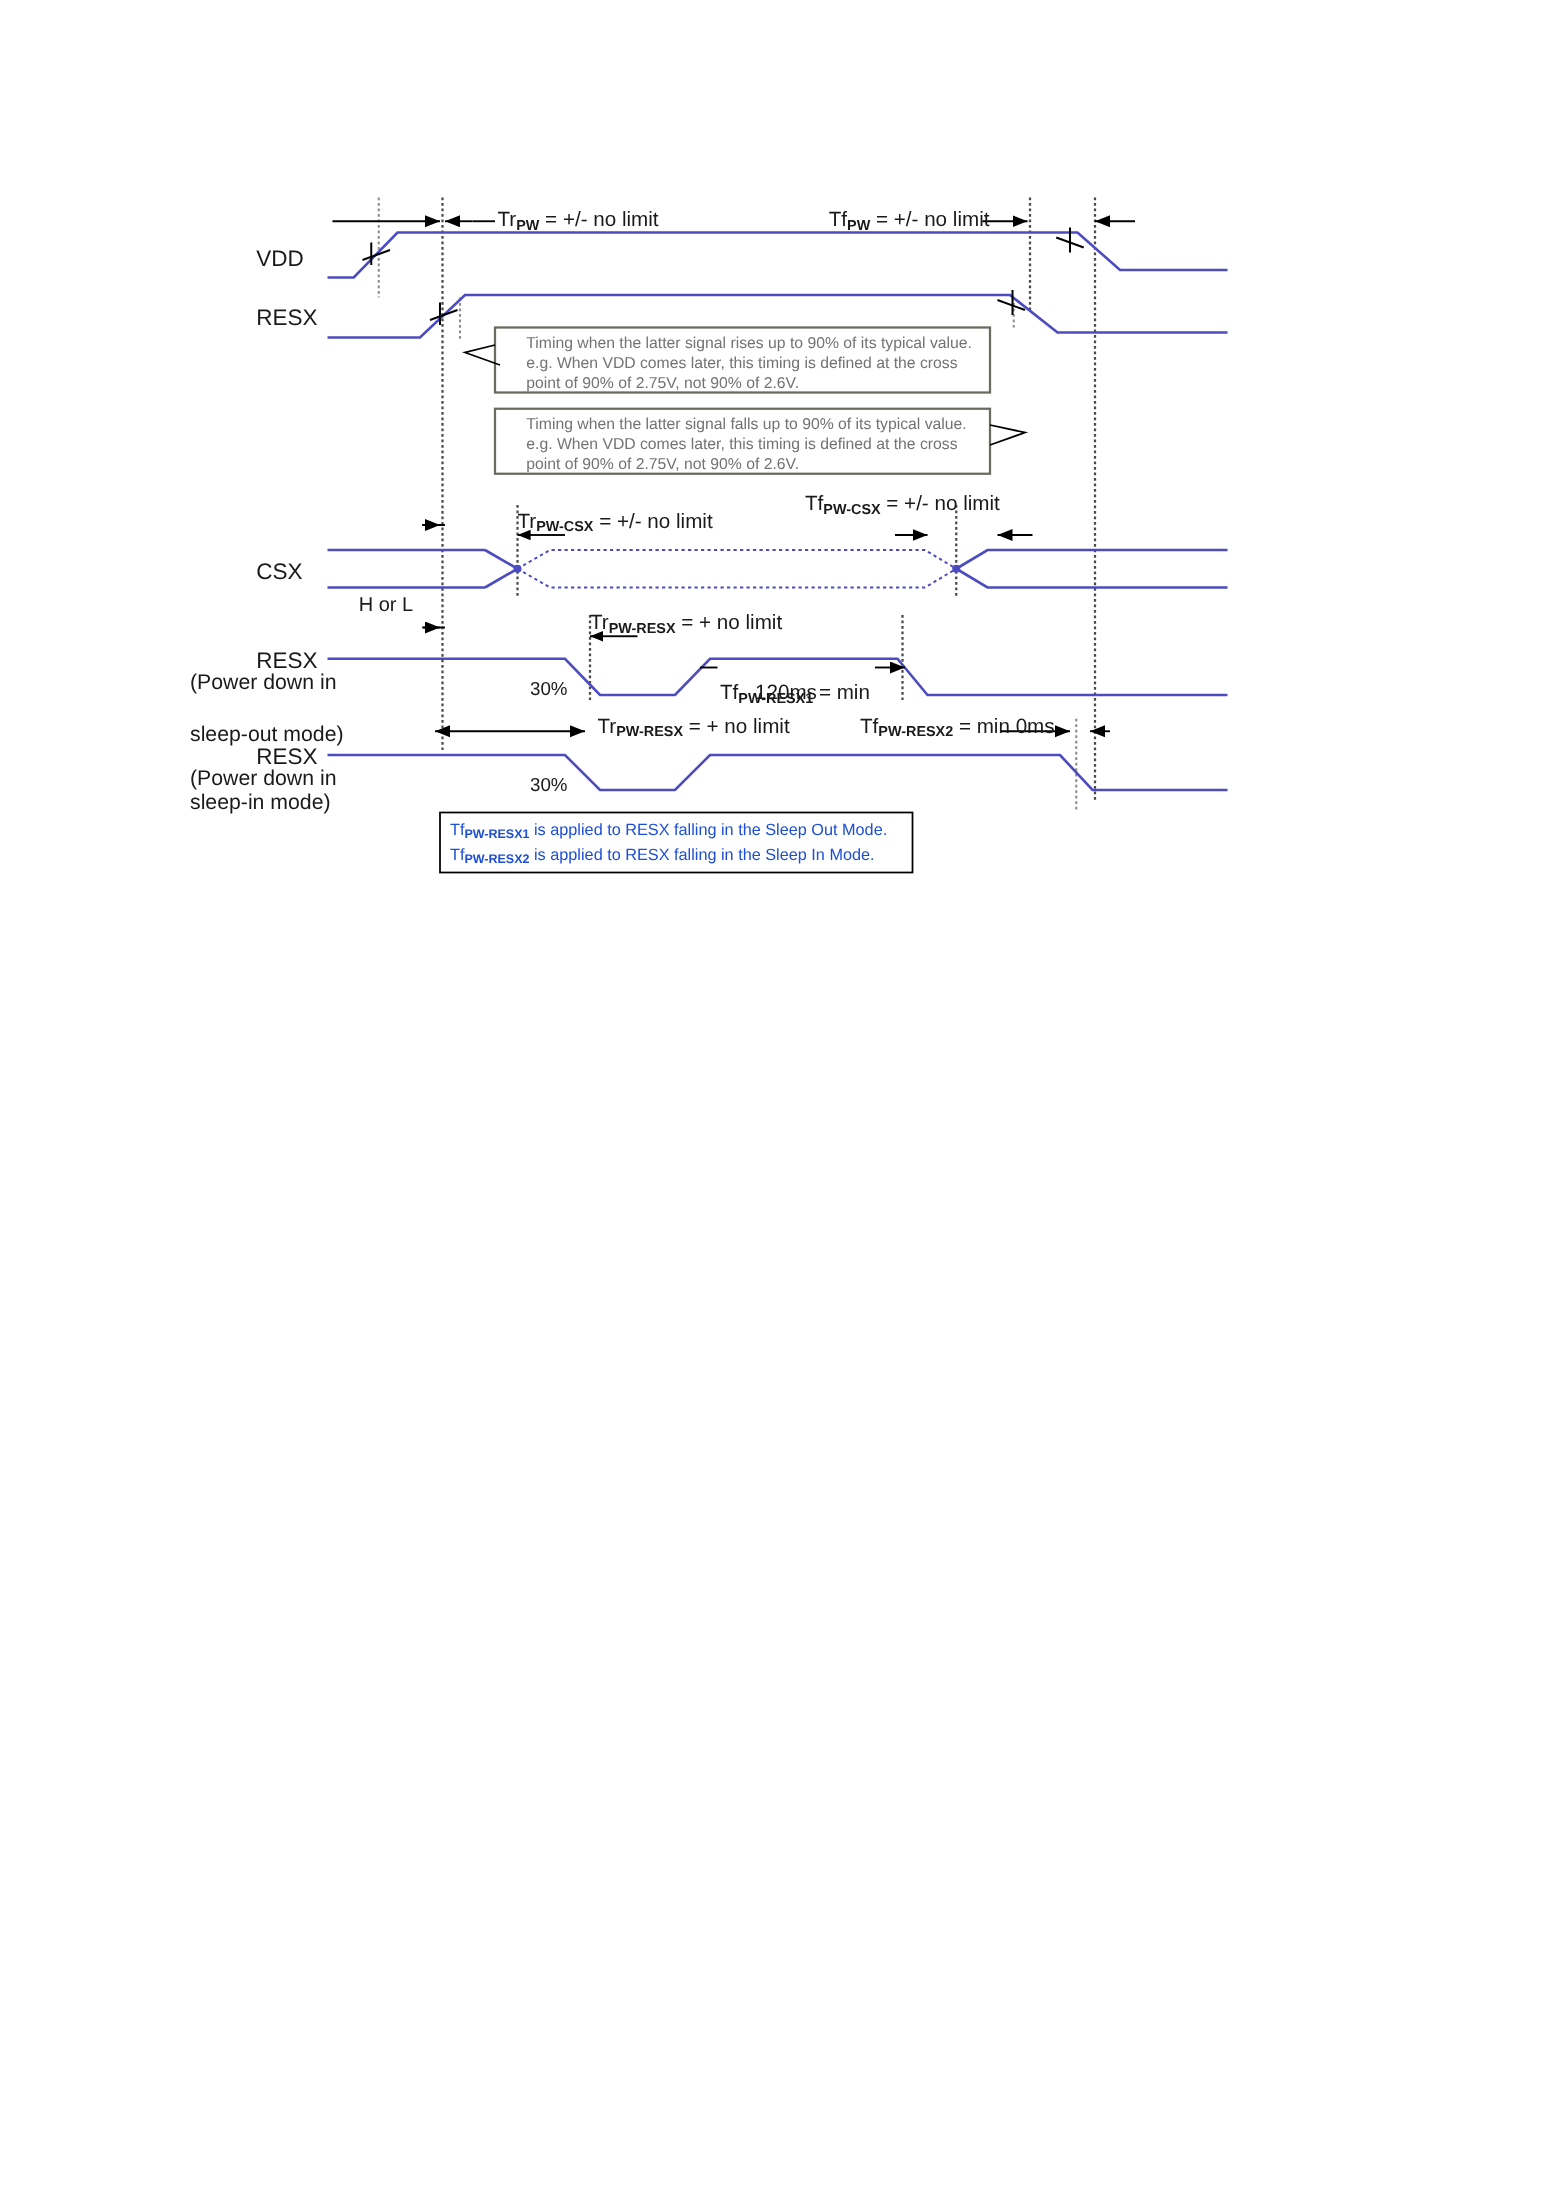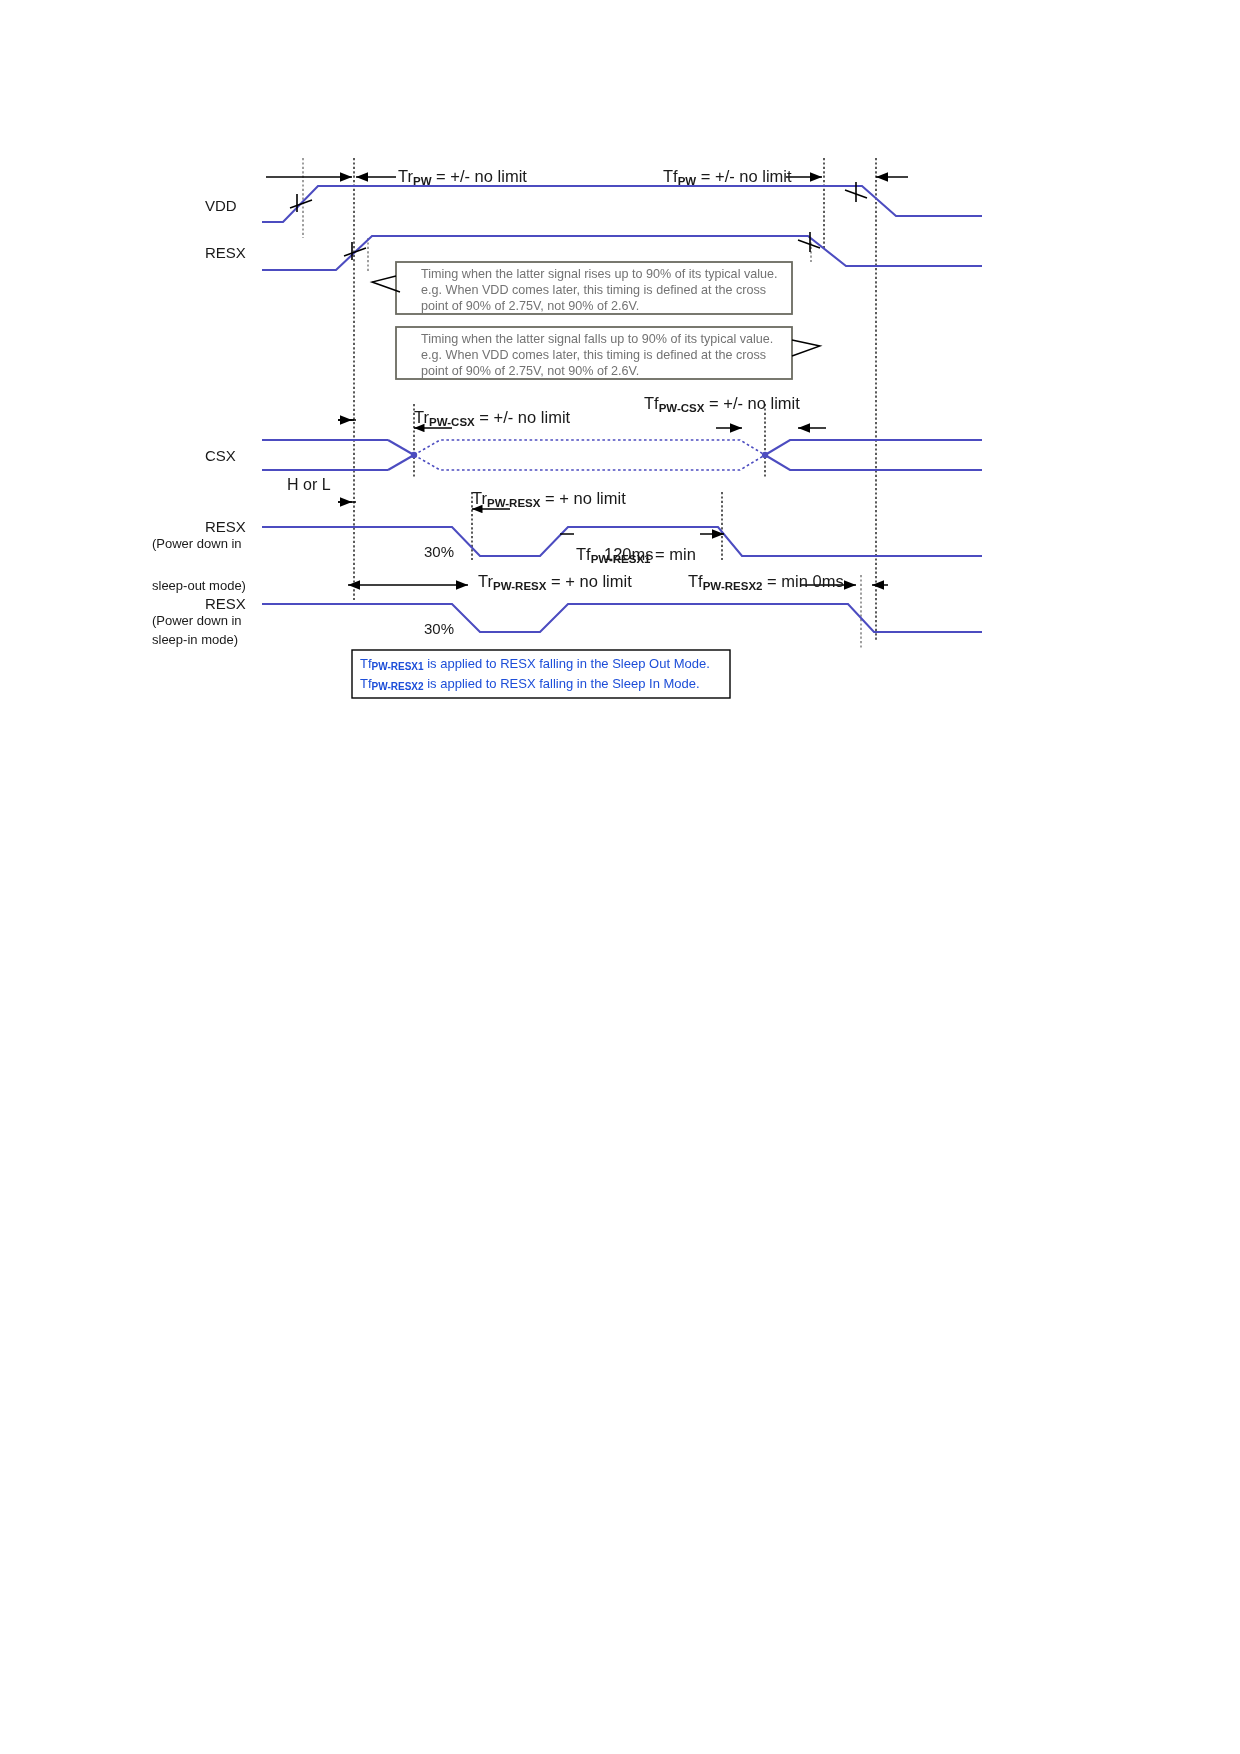--- a/index.html
+++ b/index.html
@@ -38,22 +38,22 @@
   .boxline2 { stroke: #000000; stroke-width: 1.4; fill: #ffffff; }
   .leaderline { stroke: #000; stroke-width: 1.4; fill: none; }
 
   .lbl {
     position: absolute;
     font-family: "Liberation Sans", sans-serif;
     color: #1a1a1a;
     white-space: nowrap;
     line-height: 1.18;
   }
-  .sig-name { font-size: 15px; }
-  .sig-sub  { font-size: 13px; }
+  .sig-name { font-size: 18px; }
+  .sig-sub  { font-size: 17px; }
   .tim      { font-size: 16.5px; }
   .sub      { font-size: 11.5px; font-weight: bold; vertical-align: baseline; position: relative; top: 3px; }
   .pct      { font-size: 15px; }
   .horl     { font-size: 16px; }
   .callout-txt {
     position: absolute;
     font-size: 12.6px;
     line-height: 1.30;
     color: #737373;
     white-space: nowrap;

